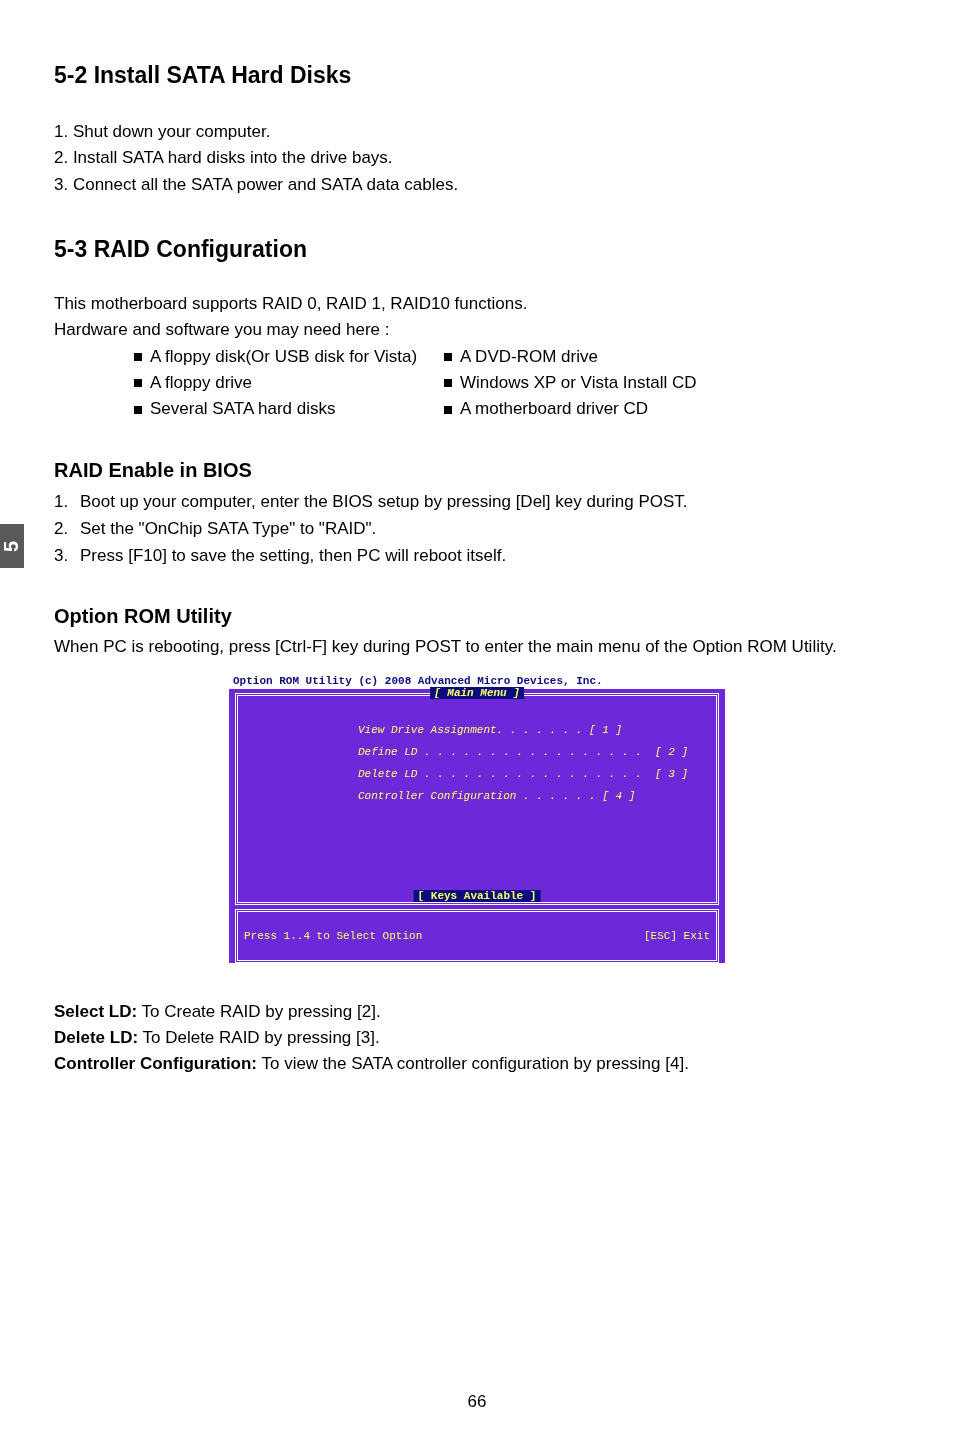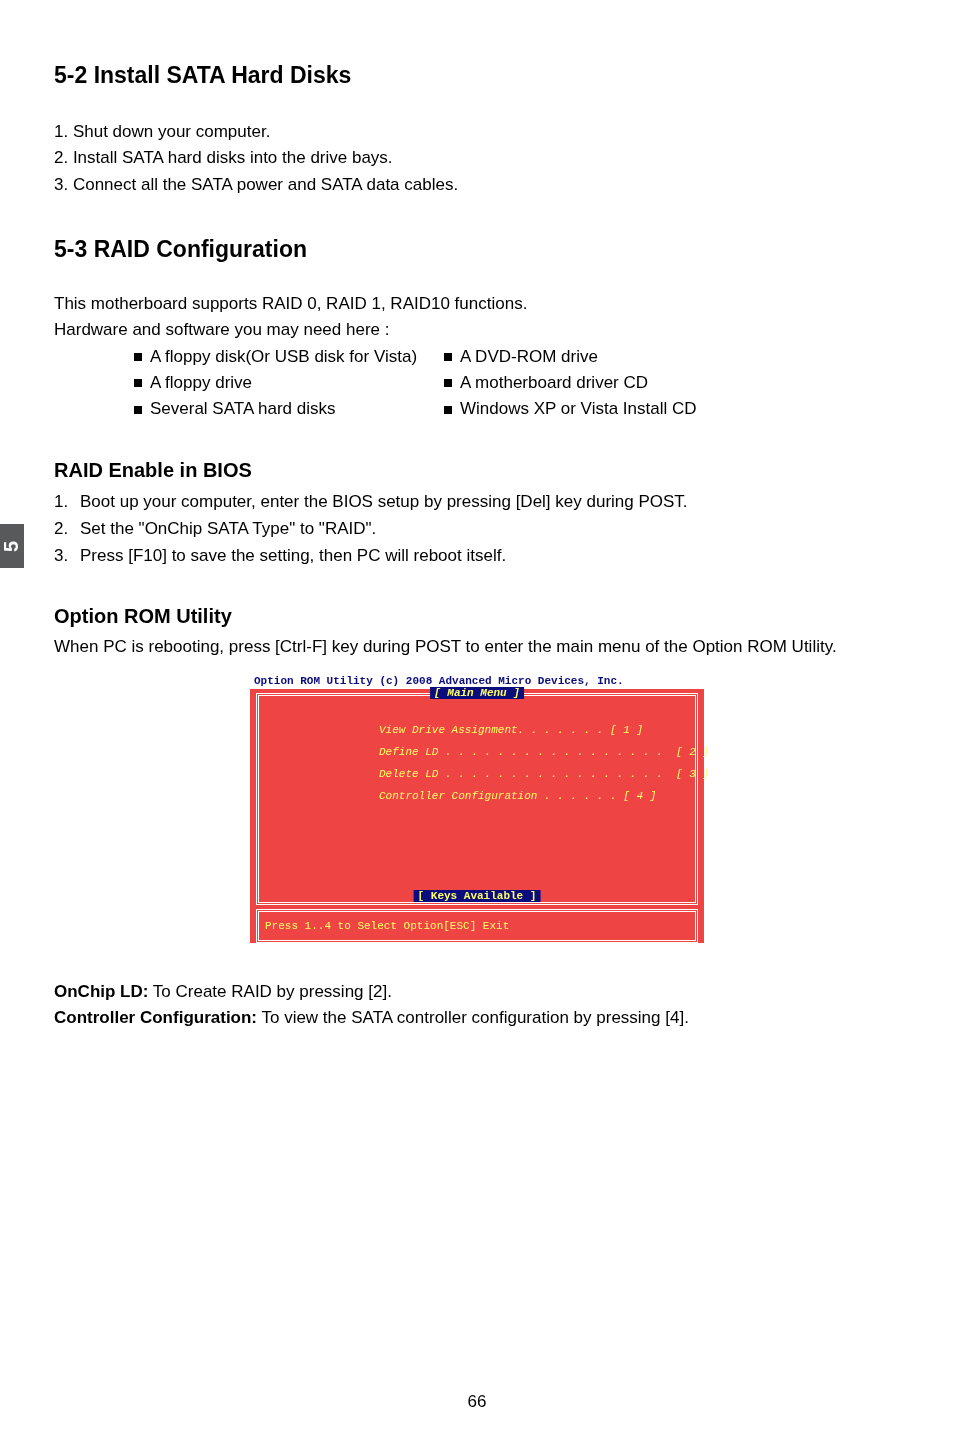--- a/index.html
+++ b/index.html
@@ -80,23 +80,23 @@
       align-items: center;
       justify-content: center;
       font-size: 20px;
       font-weight: bold;
       transform-origin: center;
     }
     .side-tab span {
       transform: rotate(-90deg);
     }
     .bios-screenshot {
-      width: 454px;
+      width: 496px;
       margin: 12px auto 36px;
-      background: #ef4444;
+      background: #6d28d9;
       color: #fff;
       font-family: "Courier New", monospace;
       font-size: 11px;
     }
     .bios-title {
       background: #fff;
       color: #0c0d7d;
       padding: 2px 4px;
       font-weight: bold;
     }
@@ -122,22 +122,23 @@
     }
     .menu-line {
       color: #ffff66;
       margin-bottom: 10px;
       white-space: pre;
     }
     .keys-box {
       border: 3px double #fff;
       margin: 2px 6px 6px 6px;
       position: relative;
-      padding: 8px 6px;
-      display: flex;
+      padding: 18px 6px;
+      display: flex;
+      justify-content: space-between;
     }
     .keys-label {
       position: absolute;
       top: -22px;
       left: 50%;
       transform: translateX(-50%);
       background: #0c0d7d;
       padding: 0 4px;
       color: #ffff66;
       font-weight: bold;
@@ -192,25 +193,25 @@
             <span>Several SATA hard disks</span>
           </div>
       </div>
       <div class="col2">
         <div class="bullet-line">
             <span class="square"></span>
             <span>A DVD-ROM drive</span>
           </div>
         <div class="bullet-line">
             <span class="square"></span>
+            <span>Windows XP or Vista Install CD</span>
+          </div>
+        <div class="bullet-line">
+            <span class="square"></span>
             <span>A motherboard driver CD</span>
-          </div>
-        <div class="bullet-line">
-            <span class="square"></span>
-            <span>Windows XP or Vista Install CD</span>
           </div>
       </div>
     </div>
   </div>
 
   <div class="subheading">RAID Enable in BIOS</div>
   <div class="body-text">
     <div class="numbered">
         <span class="num">1.</span>
         <span>Boot up your computer, enter the BIOS setup by pressing [Del] key during POST.</span>
@@ -240,19 +241,20 @@
       </div>
     </div>
     <div class="keys-box">
       <div class="keys-label">[ Keys Available ]</div>
       <span class="keys-txt">Press 1..4 to Select Option</span>
       <span class="keys-txt">[ESC] Exit</span>
     </div>
   </div>
 
   <div class="bottom-para">
-    <div><b>OnChip LD:</b><span> To Create RAID by pressing [2].</span></div>
+    <div><b>Select LD:</b><span> To Create RAID by pressing [2].</span></div>
+    <div><b>Delete LD:</b><span> To Delete RAID by pressing [3].</span></div>
     <div><b>Controller Configuration:</b><span> To view the SATA controller configuration by pressing [4].</span></div>
   </div>
 
 </div>
 
 <div class="page-num">66</div>
 
 </body></html>

